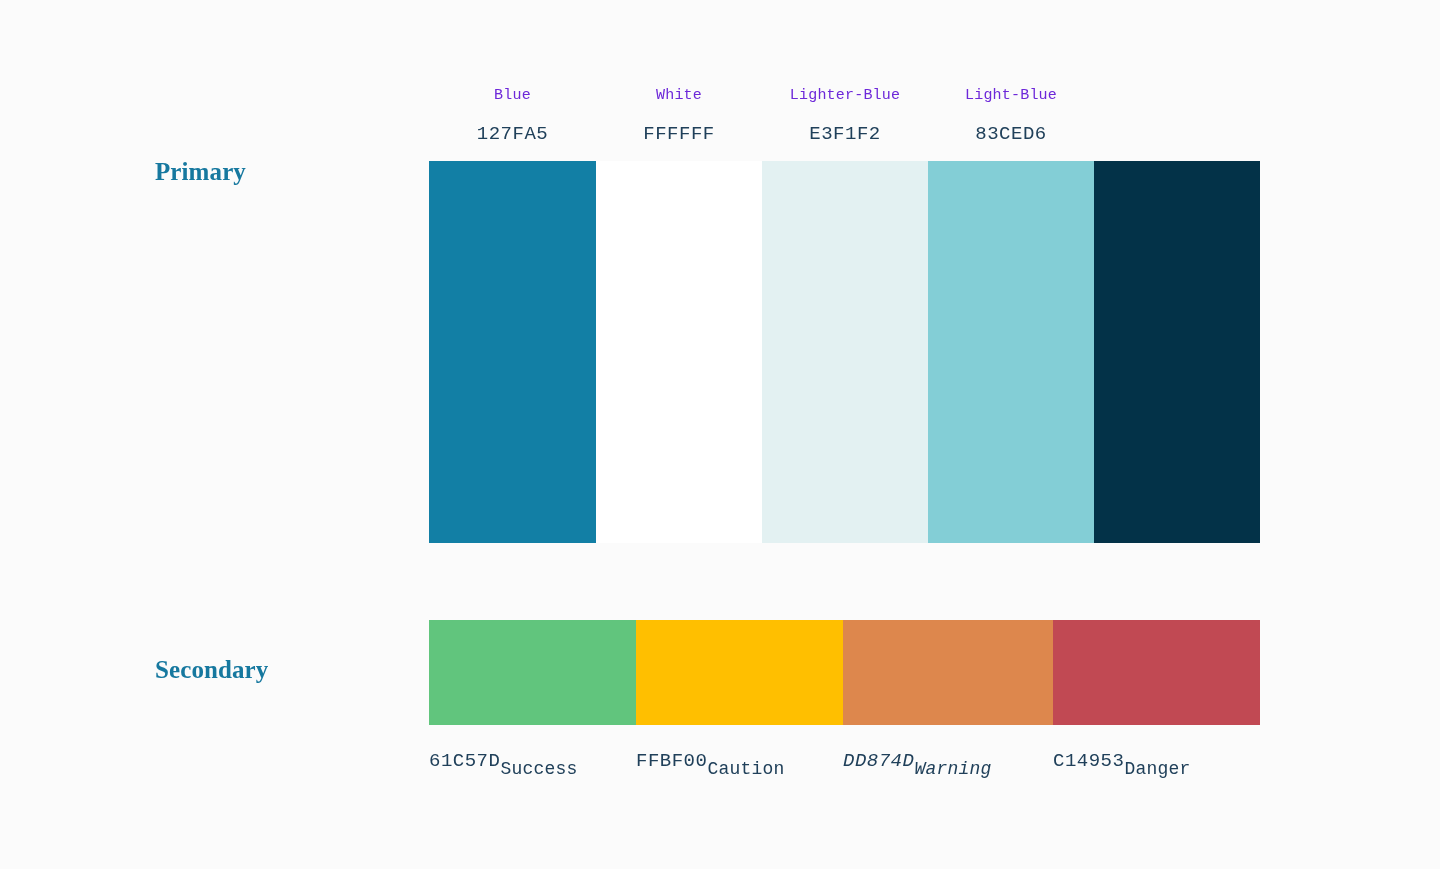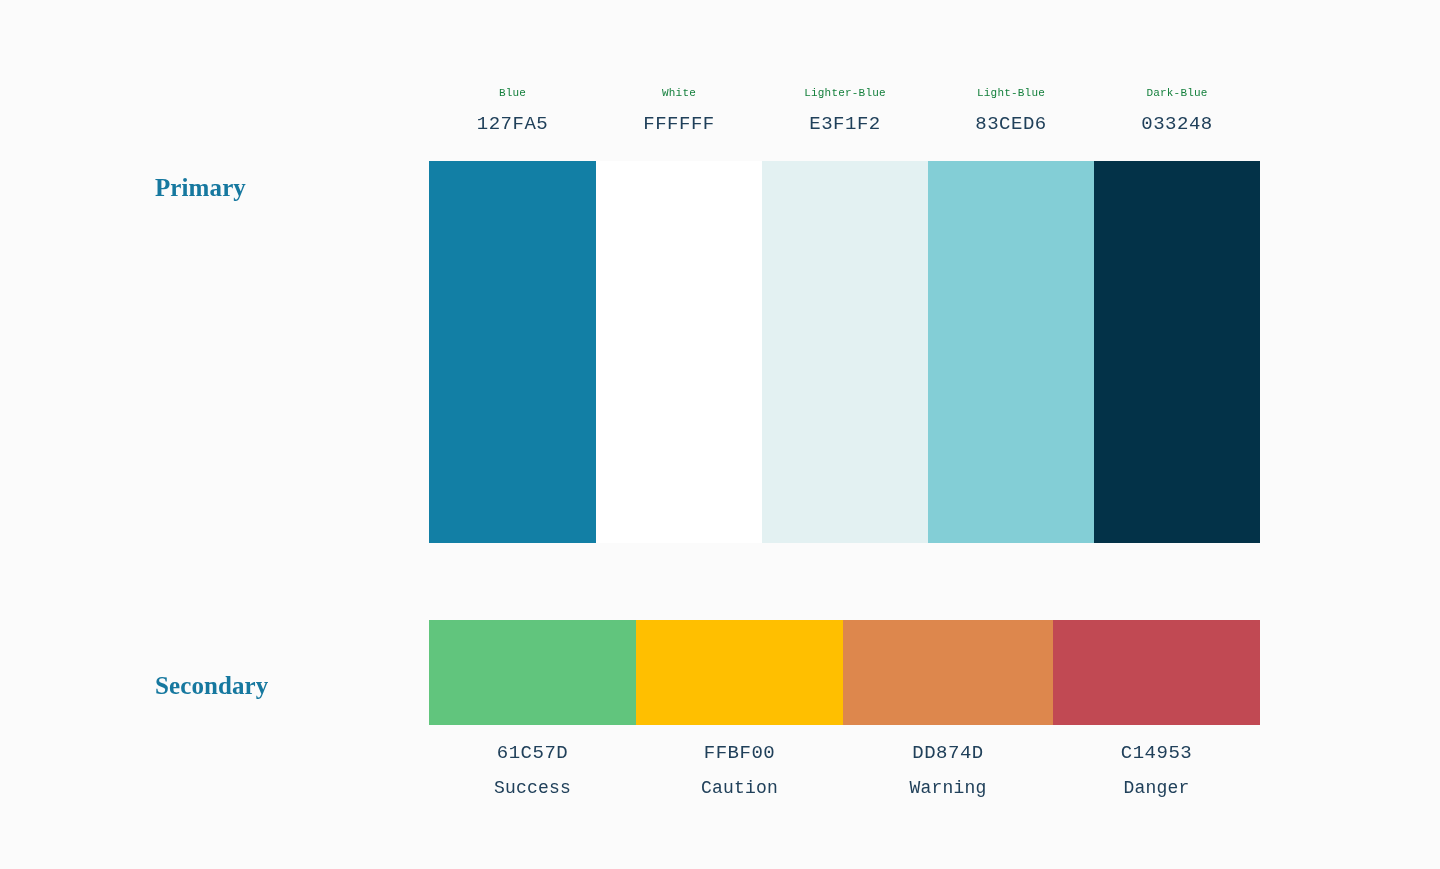--- a/index.html
+++ b/index.html
@@ -25,21 +25,20 @@
 
   
   .section-title {
     position: absolute;
     font-family: "Liberation Serif", serif;
     font-weight: bold;
     font-size: 25px;
     letter-spacing: 0.1px;
     color: #16789f;
     white-space: nowrap;
-    margin-top: 16px;
   }
   #primary-title  { left: 155px; top: 158px; }
   #secondary-title{ left: 155px; top: 656px; }
 
   
   .primary-group {
     position: absolute;
     left: 429px;
     top: 88px;
     width: 831px;
@@ -50,33 +49,33 @@
     height: 73px;
   }
   .primary-label-cell {
     display: flex;
     flex-direction: column;
     align-items: center;
     justify-content: flex-start;
   }
   .col-name {
     font-family: "Liberation Mono", "DejaVu Sans Mono", monospace;
-    font-size: 11px;
-    color: #15803d;
+    font-size: 15px;
+    color: #6d28d9;
     letter-spacing: 0.2px;
     line-height: 1;
     white-space: nowrap;
   }
   .col-hex {
     font-family: "Liberation Mono", "DejaVu Sans Mono", monospace;
     font-size: 19px;
     color: #20405a;
     letter-spacing: 0.5px;
     line-height: 1;
-    margin-top: 16px;
+    margin-top: 22px;
     white-space: nowrap;
   }
   .primary-swatches {
     display: flex;
     width: 831px;
     height: 382px;
   }
   .primary-swatch {
     height: 382px;
   }
@@ -96,21 +95,21 @@
   .secondary-swatch {
     height: 105px;
   }
   .secondary-labels {
     display: flex;
     width: 831px;
     margin-top: 19px;
   }
   .secondary-label-cell {
     display: flex;
-    flex-direction: column;
+    flex-direction: row;
     align-items: center;
   }
   .sec-hex {
     font-family: "Liberation Mono", "DejaVu Sans Mono", monospace;
     font-size: 19px;
     color: #20405a;
     letter-spacing: 0.5px;
     line-height: 1;
     white-space: nowrap;
   }
@@ -142,24 +141,20 @@
           <div class="col-hex">FFFFFF</div>
         </div>
         <div class="primary-label-cell" style="width: 166px;">
           <div class="col-name">Lighter-Blue</div>
           <div class="col-hex">E3F1F2</div>
         </div>
         <div class="primary-label-cell" style="width: 166px;">
           <div class="col-name">Light-Blue</div>
           <div class="col-hex">83CED6</div>
         </div>
-        <div class="primary-label-cell" style="width: 166px;">
-          <div class="col-name">Dark-Blue</div>
-          <div class="col-hex">033248</div>
-        </div>
       </div>
     <div class="primary-swatches" id="primary-swatches">
         <div class="primary-swatch" style="width: 167px; background: rgb(18, 127, 165);"></div>
         <div class="primary-swatch" style="width: 166px; background: rgb(255, 255, 255);"></div>
         <div class="primary-swatch" style="width: 166px; background: rgb(227, 241, 242);"></div>
         <div class="primary-swatch" style="width: 166px; background: rgb(131, 206, 214);"></div>
         <div class="primary-swatch" style="width: 166px; background: rgb(3, 50, 72);"></div>
       </div>
   </div>
 
@@ -174,21 +169,21 @@
       </div>
     <div class="secondary-labels" id="secondary-labels">
         <div class="secondary-label-cell" style="width: 207px;">
           <div class="sec-hex">61C57D</div>
           <div class="sec-role">Success</div>
         </div>
         <div class="secondary-label-cell" style="width: 207px;">
           <div class="sec-hex">FFBF00</div>
           <div class="sec-role">Caution</div>
         </div>
-        <div class="secondary-label-cell" style="width: 210px;">
+        <div class="secondary-label-cell" style="width: 210px; font-style: italic;">
           <div class="sec-hex">DD874D</div>
           <div class="sec-role">Warning</div>
         </div>
         <div class="secondary-label-cell" style="width: 207px;">
           <div class="sec-hex">C14953</div>
           <div class="sec-role">Danger</div>
         </div>
       </div>
   </div>
 

